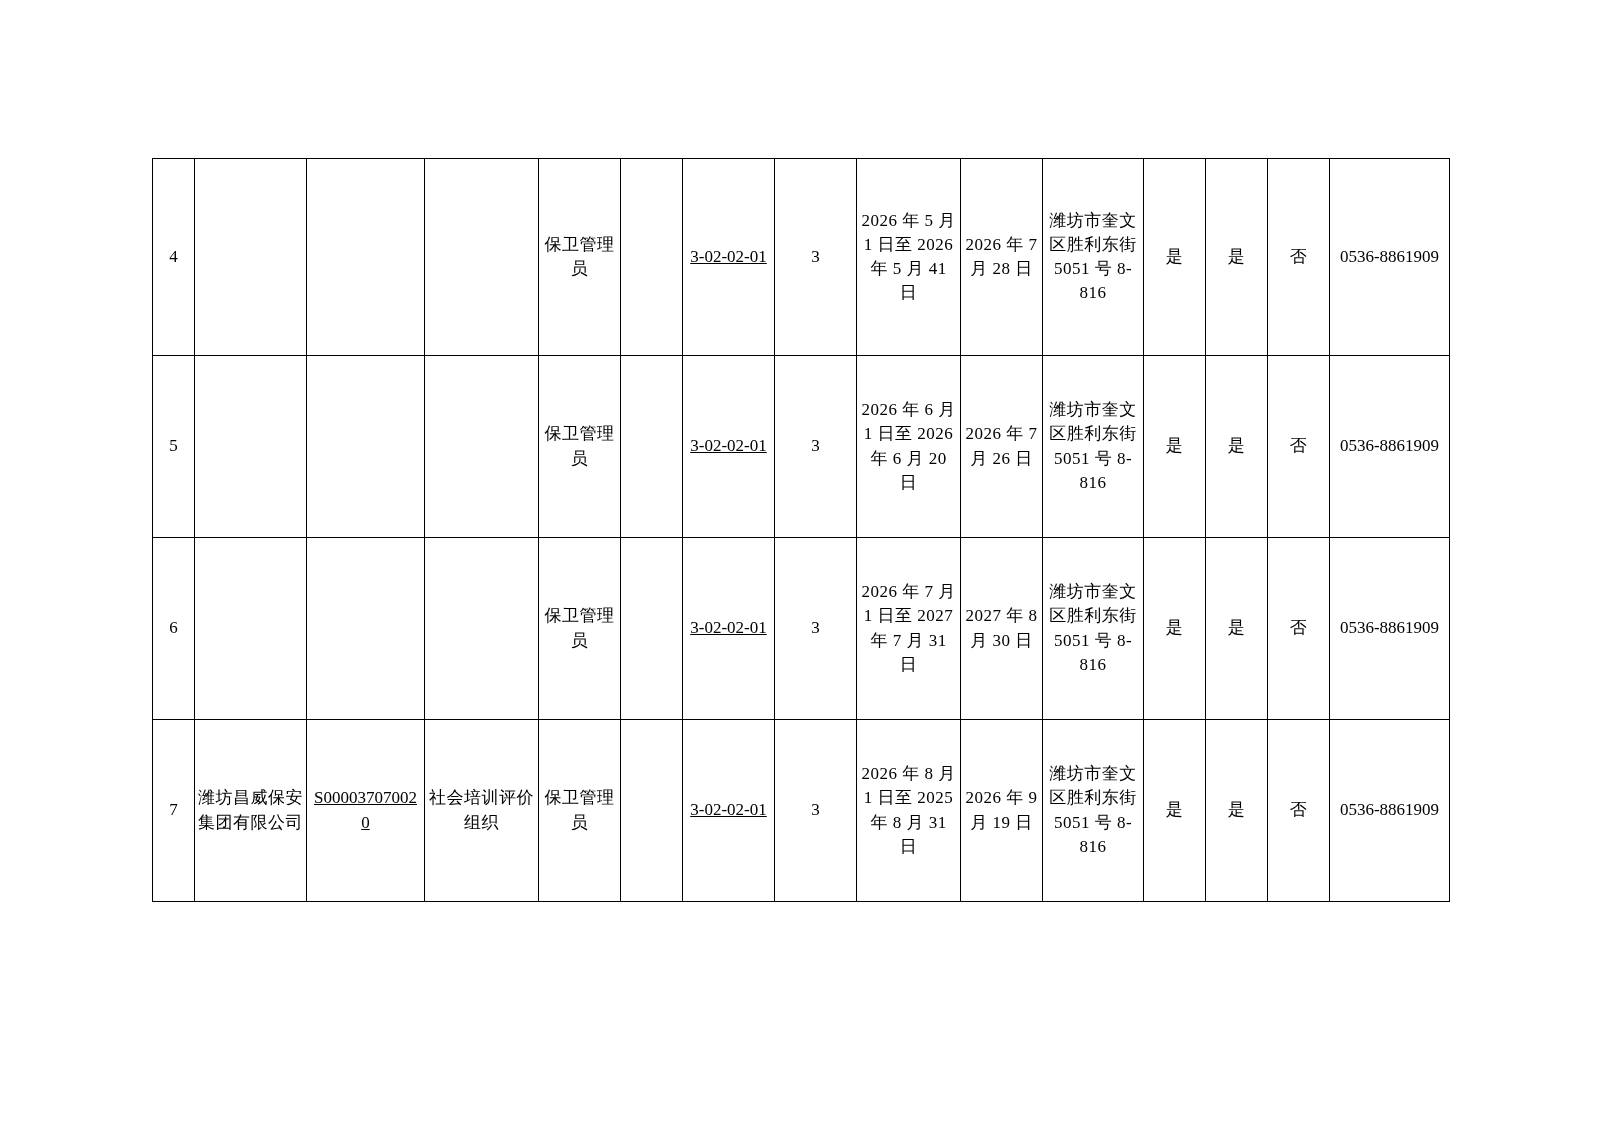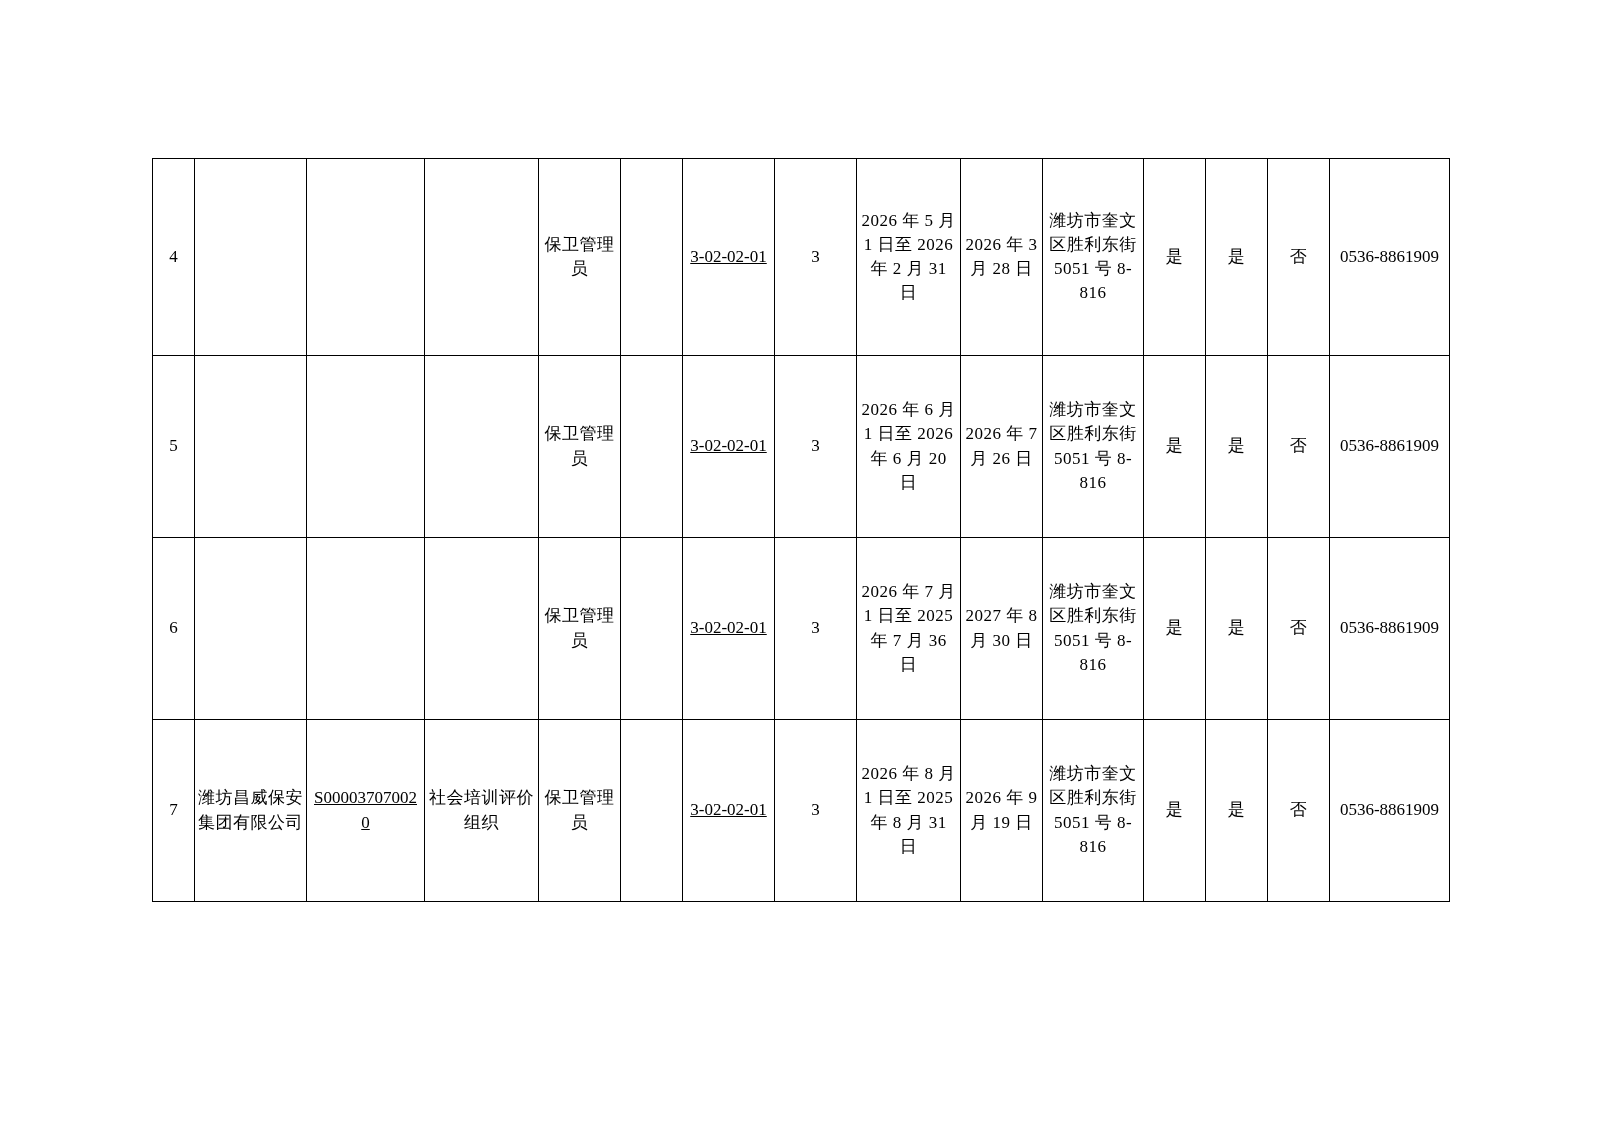--- a/index.html
+++ b/index.html
@@ -111,22 +111,22 @@
 
         <tr class="row-h-1">
           <td class="cell-num">4</td>
           <td class="cell-cn"></td>
           <td class="cell-code"></td>
           <td class="cell-cn"></td>
           <td class="cell-cn">保卫管理员</td>
           <td class="cell-cn"></td>
           <td class="cell-code">3-02-02-01</td>
           <td class="cell-num">3</td>
-          <td class="cell-date">2026 年 5 月 1 日至 2026 年 2 月 31 日</td>
-          <td class="cell-date">2026 年 3 月 28 日</td>
+          <td class="cell-date">2026 年 5 月 1 日至 2026 年 5 月 41 日</td>
+          <td class="cell-date">2026 年 7 月 28 日</td>
           <td class="cell-cn">潍坊市奎文区胜利东街 5051 号 8-816</td>
           <td class="cell-cn">是</td>
           <td class="cell-cn">是</td>
           <td class="cell-cn">否</td>
           <td class="cell-phone">0536-8861909</td>
         </tr>
 
         <tr class="row-h-2">
           <td class="cell-num">5</td>
           <td class="cell-cn"></td>
@@ -147,21 +147,21 @@
 
         <tr class="row-h-3">
           <td class="cell-num">6</td>
           <td class="cell-cn"></td>
           <td class="cell-code"></td>
           <td class="cell-cn"></td>
           <td class="cell-cn">保卫管理员</td>
           <td class="cell-cn"></td>
           <td class="cell-code">3-02-02-01</td>
           <td class="cell-num">3</td>
-          <td class="cell-date">2026 年 7 月 1 日至 2025 年 7 月 36 日</td>
+          <td class="cell-date">2026 年 7 月 1 日至 2027 年 7 月 31 日</td>
           <td class="cell-date">2027 年 8 月 30 日</td>
           <td class="cell-cn">潍坊市奎文区胜利东街 5051 号 8-816</td>
           <td class="cell-cn">是</td>
           <td class="cell-cn">是</td>
           <td class="cell-cn">否</td>
           <td class="cell-phone">0536-8861909</td>
         </tr>
 
         <tr class="row-h-4">
           <td class="cell-num">7</td>

